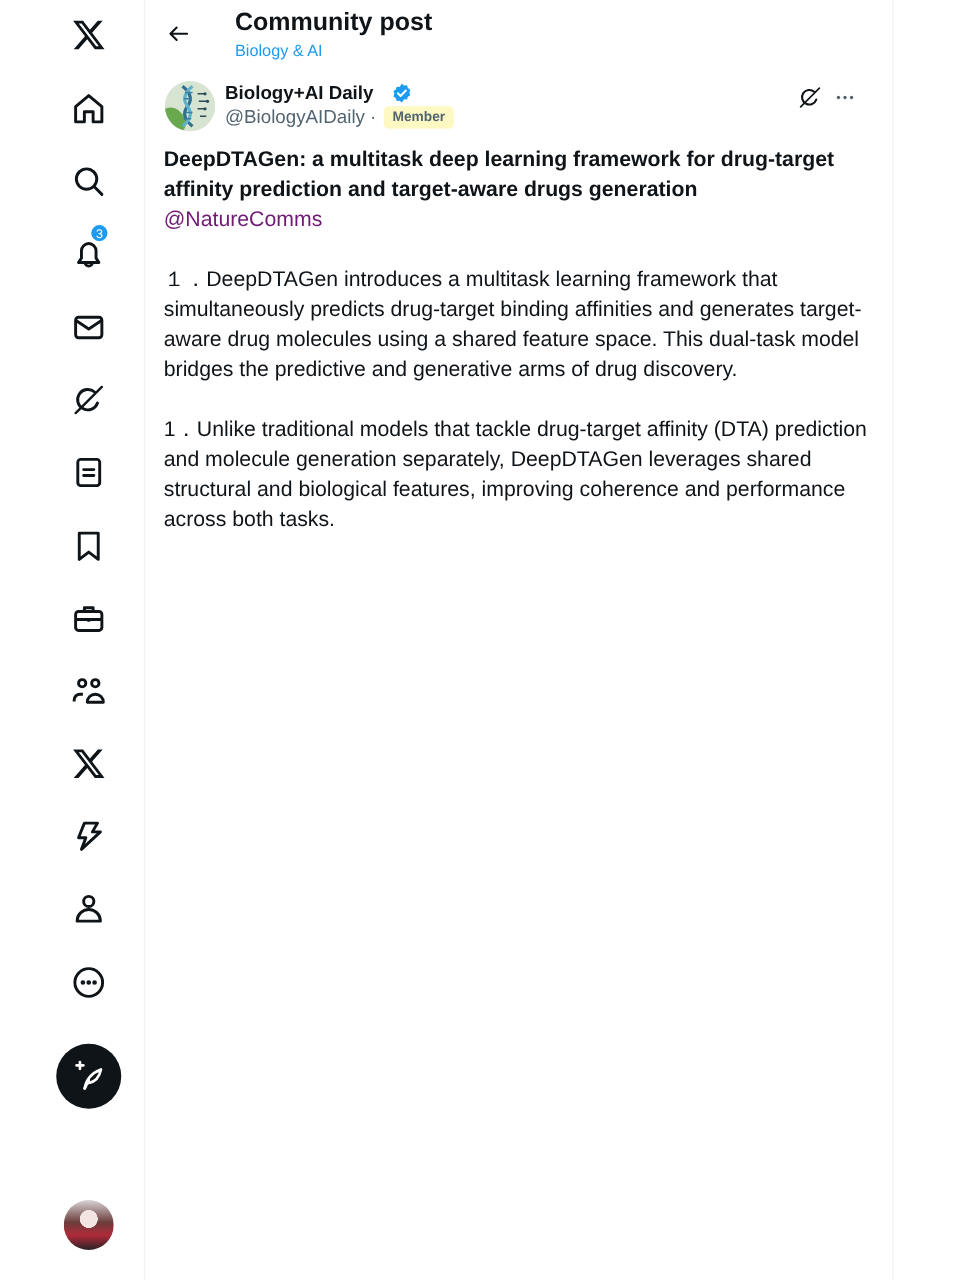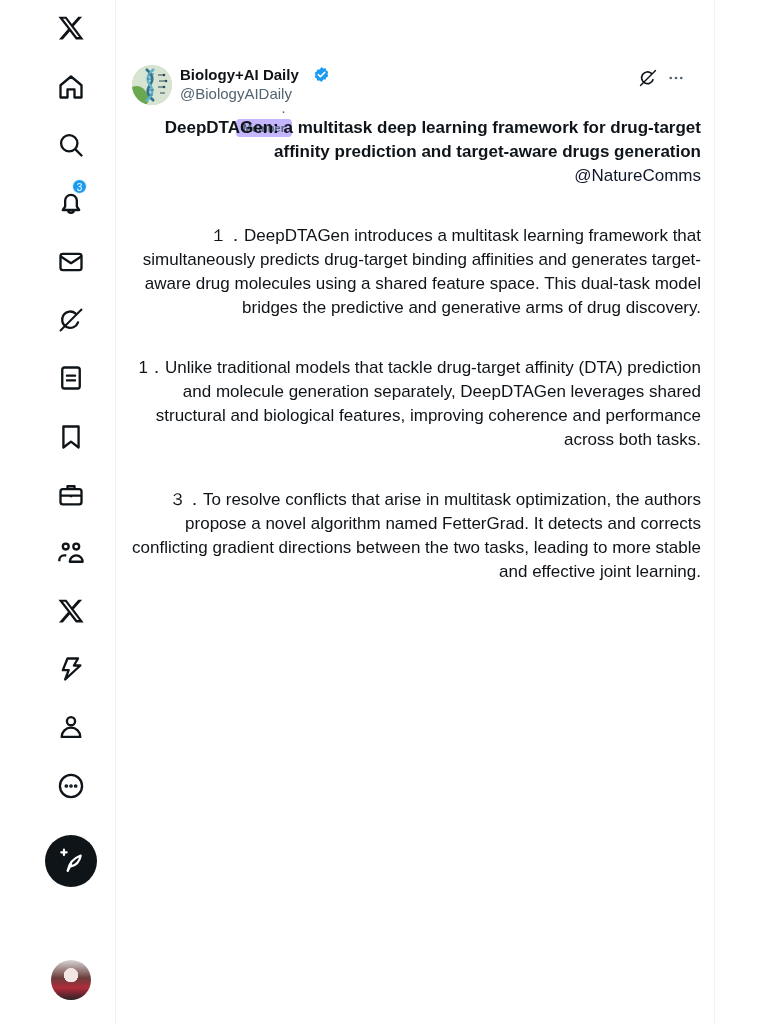--- a/index.html
+++ b/index.html
@@ -26,33 +26,33 @@
   .back-btn svg { width: 20px; height: 20px; }
   .title { position: absolute; left: 72px; top: 7px; font-size: 20px; font-weight: 700; color: #0f1419; }
   .subtitle { position: absolute; left: 72px; top: 33px; font-size: 13px; color: #1d9bf0; cursor: pointer; }
 
   .post { position: absolute; left: 16px; top: 62px; width: 567px; }
   .post-avatar { position: absolute; left: 0; top: 3px; width: 40px; height: 40px; border-radius: 50%; overflow: hidden; background: #c7d9c2; }
   .post-avatar svg { width: 40px; height: 40px; }
   .author { position: absolute; left: 48px; top: 4px; display: flex; align-items: center; gap: 14px; }
   .author-name { font-size: 15px; font-weight: 700; color: #0f1419; cursor: pointer; }
   .verified svg { width: 17px; height: 17px; display: block; }
-  .handle-row { position: absolute; left: 48px; top: 23px; display: flex; align-items: flex-end; flex-direction: column; }
+  .handle-row { position: absolute; left: 48px; top: 23px; display: flex; align-items: flex-start; }
   .handle { font-size: 15px; color: #536471; cursor: pointer; }
   .dot-sep { font-size: 15px; color: #536471; margin: 0 6px 0 4px; }
-  .member { font-size: 11px; font-weight: 700; color: #536471; background: #c4b5fd; padding: 3px 7px; border-radius: 4px; }
+  .member { font-size: 11px; font-weight: 700; color: #536471; background: #fef9c3; padding: 3px 7px; border-radius: 4px; }
   .grok-btn { position: absolute; right: 38px; top: 3px; width: 26px; height: 26px; display: flex; align-items: center; justify-content: center; cursor: pointer; }
   .grok-btn svg { width: 20px; height: 20px; }
   .more-btn { position: absolute; right: 10px; top: 3px; width: 26px; height: 26px; display: flex; align-items: center; justify-content: center; cursor: pointer; }
   .more-btn svg { width: 18px; height: 18px; }
 
-  .body { position: absolute; left: 15px; top: 116px; width: 570px; font-size: 17px; line-height: 24px; color: #0f1419; text-align: right; }
+  .body { position: absolute; left: 15px; top: 116px; width: 570px; font-size: 17px; line-height: 24px; color: #0f1419; }
   .headline { font-weight: 700; }
-  .mention { color: #0f172a; display: block; cursor: pointer; }
-  .para { margin-top: 36px; }
+  .mention { color: #701a75; display: block; cursor: pointer; }
+  .para { margin-top: 24px; }
   .para:first-of-type { margin-top: 24px; }
 </style>
 </head>
 <body>
 
 <div class="sidebar">
 
   <div class="nav-item" style="top:0px;">
     <svg viewBox="0 0 24 24">
         <path fill="#0f1419" d="M18.24 2.25h3.31l-7.23 8.26 8.5 11.24h-6.66l-5.21-6.82-5.97 6.82H1.68l7.73-8.84L1.25 2.25h6.83l4.71 6.23 5.45-6.23zm-1.16 17.52h1.83L7.08 4.13H5.12l11.96 15.64z"></path>
@@ -157,20 +157,29 @@
       </svg>
   </div>
 
   <div class="user-avatar"></div>
 </div>
 
 <div class="vline" style="left:115px;"></div>
 <div class="vline" style="left:714px;"></div>
 
 <div class="main">
+  <div class="header">
+    <div class="back-btn">
+      <svg viewBox="0 0 24 24" fill="none" stroke="#0f1419" stroke-width="2" stroke-linecap="round" stroke-linejoin="round">
+          <path d="M20 12H4M10 6l-6 6 6 6"></path>
+        </svg>
+    </div>
+    <div class="title">Community post</div>
+    <div class="subtitle">Biology &amp; AI</div>
+  </div>
 
   <div class="post">
     <div class="post-avatar">
       <svg viewBox="0 0 40 40">
         <rect width="40" height="40" fill="#d7e4d2"></rect>
         <path d="M0 40 L0 22 Q10 18 16 30 Q18 36 14 40z" fill="#6aa84f"></path>
         <path d="M14 4 Q24 12 18 20 Q12 28 22 36" stroke="#2f6f8f" stroke-width="2.5" fill="none"></path>
         <path d="M22 4 Q12 12 18 20 Q24 28 14 36" stroke="#5fb3c8" stroke-width="2.5" fill="none"></path>
         <path d="M16 9h6M15 14h6M16 25h6M15 30h6" stroke="#3b7ea1" stroke-width="1.2"></path>
         <path d="M26 10h6M27 16h7M26 22h6M28 28h5" stroke="#2c4a5a" stroke-width="1.2"></path>
@@ -206,15 +215,14 @@
           <circle cx="19" cy="12" r="1.8"></circle>
         </svg>
     </div>
   </div>
 
   <div class="body">
     <div class="headline">DeepDTAGen: a multitask deep learning framework for drug-target affinity prediction and target-aware drugs generation</div>
     <span class="mention">@NatureComms</span>
     <div class="para">１．DeepDTAGen introduces a multitask learning framework that simultaneously predicts drug-target binding affinities and generates target-aware drug molecules using a shared feature space. This dual-task model bridges the predictive and generative arms of drug discovery.</div>
     <div class="para">1．Unlike traditional models that tackle drug-target affinity (DTA) prediction and molecule generation separately, DeepDTAGen leverages shared structural and biological features, improving coherence and performance across both tasks.</div>
-    <div class="para">３．To resolve conflicts that arise in multitask optimization, the authors propose a novel algorithm named FetterGrad. It detects and corrects conflicting gradient directions between the two tasks, leading to more stable and effective joint learning.</div>
   </div>
 </div>
 
 </body></html>

